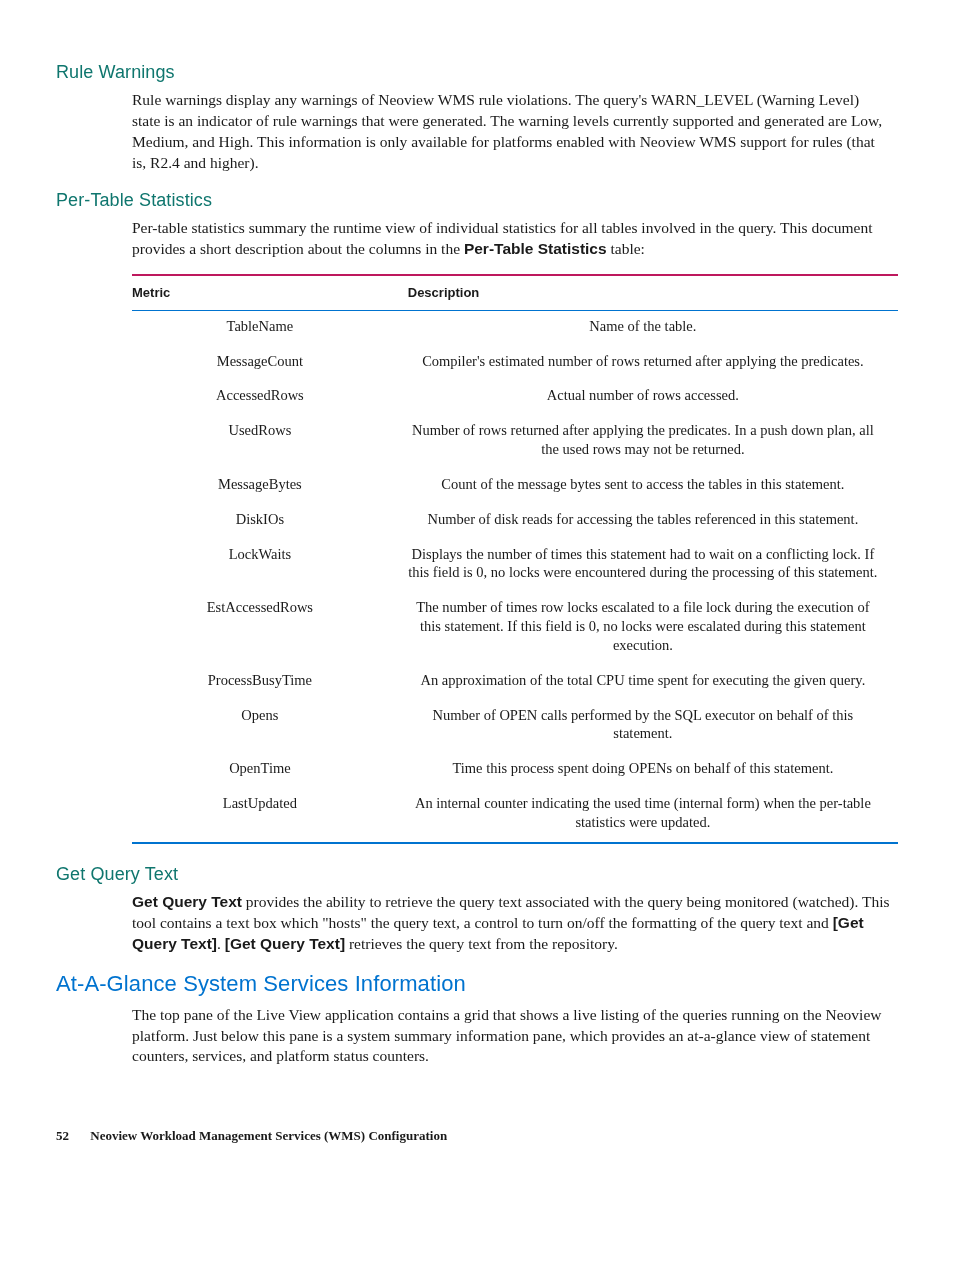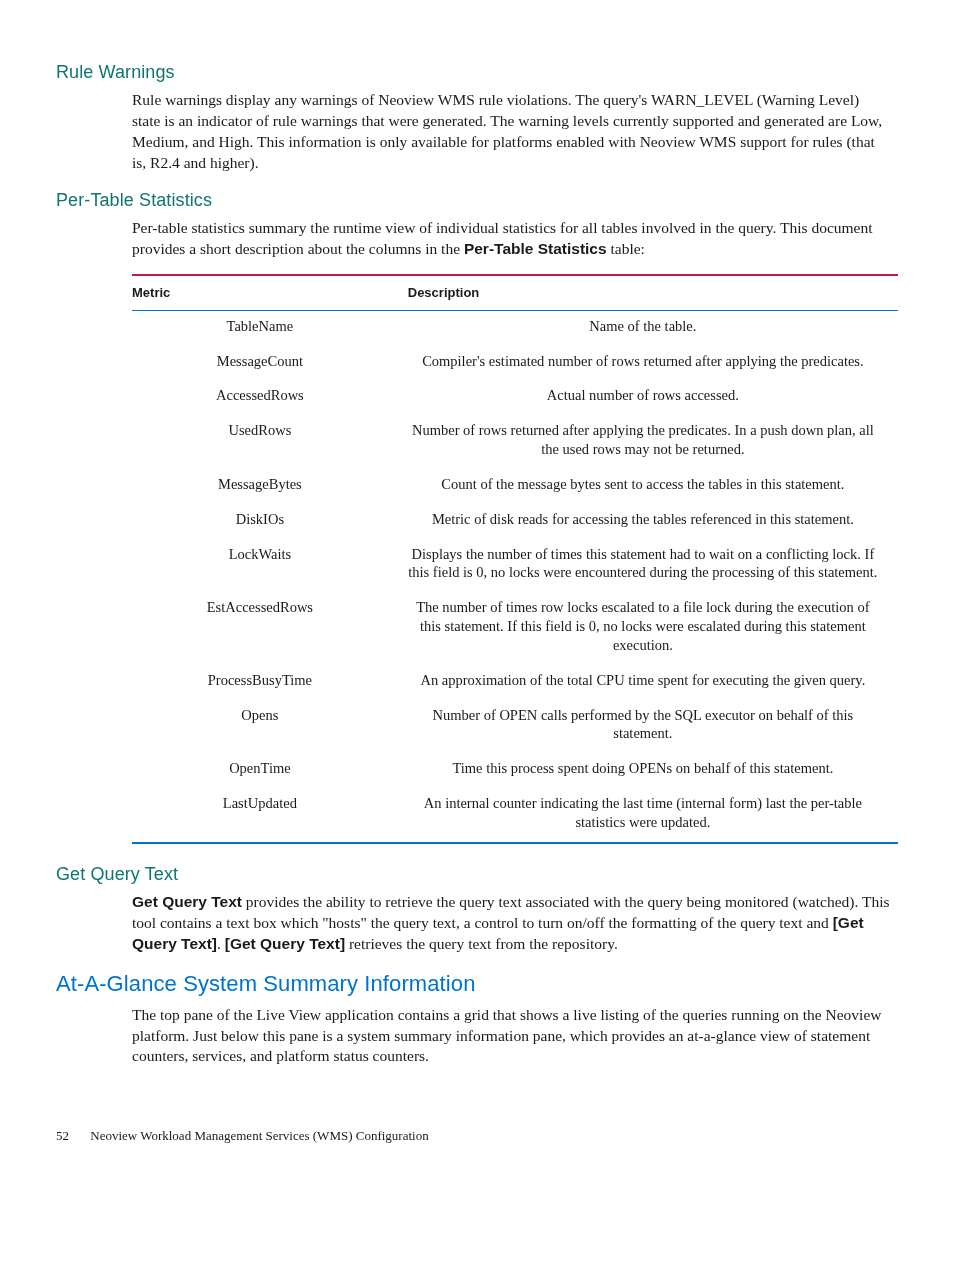--- a/index.html
+++ b/index.html
@@ -71,20 +71,21 @@
   .bold-sans {
     font-family: Arial, "Helvetica Neue", Helvetica, sans-serif;
     font-weight: bold;
   }
   .footer {
     position: relative;
     margin-top: 60px;
     font-family: "Palatino Linotype", "Book Antiqua", Palatino, Georgia, serif;
     font-size: 13px;
     color: #1a1a1a;
+    font-weight: bold;
   }
   .footer .pagenum {
     display: inline-block;
     margin-right: 18px;
   }
 </style>
 </head>
 <body>
 
 <h3 class="subsection">Rule Warnings</h3>
@@ -121,21 +122,21 @@
         <tr>
           <td class="col-metric">UsedRows</td>
           <td>Number of rows returned after applying the predicates. In a push down plan, all the used rows may not be returned.</td>
         </tr>
         <tr>
           <td class="col-metric">MessageBytes</td>
           <td>Count of the message bytes sent to access the tables in this statement.</td>
         </tr>
         <tr>
           <td class="col-metric">DiskIOs</td>
-          <td>Metric of disk reads for accessing the tables referenced in this statement.</td>
+          <td>Number of disk reads for accessing the tables referenced in this statement.</td>
         </tr>
         <tr>
           <td class="col-metric">LockWaits</td>
           <td>Displays the number of times this statement had to wait on a conflicting lock. If this field is 0, no locks were encountered during the processing of this statement.</td>
         </tr>
         <tr>
           <td class="col-metric">EstAccessedRows</td>
           <td>The number of times row locks escalated to a file lock during the execution of this statement. If this field is 0, no locks were escalated during this statement execution.</td>
         </tr>
         <tr>
@@ -145,34 +146,34 @@
         <tr>
           <td class="col-metric">Opens</td>
           <td>Number of OPEN calls performed by the SQL executor on behalf of this statement.</td>
         </tr>
         <tr>
           <td class="col-metric">OpenTime</td>
           <td>Time this process spent doing OPENs on behalf of this statement.</td>
         </tr>
         <tr>
           <td class="col-metric">LastUpdated</td>
-          <td>An internal counter indicating the last time (internal form) last the per-table statistics were updated.</td>
+          <td>An internal counter indicating the used time (internal form) when the per-table statistics were updated.</td>
         </tr>
       </tbody>
   </table>
 </div>
 
 <h3 class="subsection">Get Query Text</h3>
 <div class="body-indent">
   <p>
     <span class="bold-sans">Get Query Text</span><span> provides the ability to retrieve the query text associated with the query being monitored (watched). This tool contains a text box which "hosts" the query text, a control to turn on/off the formatting of the query text and </span><span class="bold-sans">[Get Query Text]</span><span>. </span><span class="bold-sans">[Get Query Text]</span><span> retrieves the query text from the repository.</span>
   </p>
 </div>
 
-<h2 class="section">At-A-Glance System Summary Information</h2>
+<h2 class="section">At-A-Glance System Services Information</h2>
 <div class="body-indent">
   <p>The top pane of the Live View application contains a grid that shows a live listing of the queries running on the Neoview platform. Just below this pane is a system summary information pane, which provides an at-a-glance view of statement counters, services, and platform status counters.</p>
 </div>
 
 <div class="footer">
   <span class="pagenum">52</span>
   <span>Neoview Workload Management Services (WMS) Configuration</span>
 </div>
 
 </body></html>

